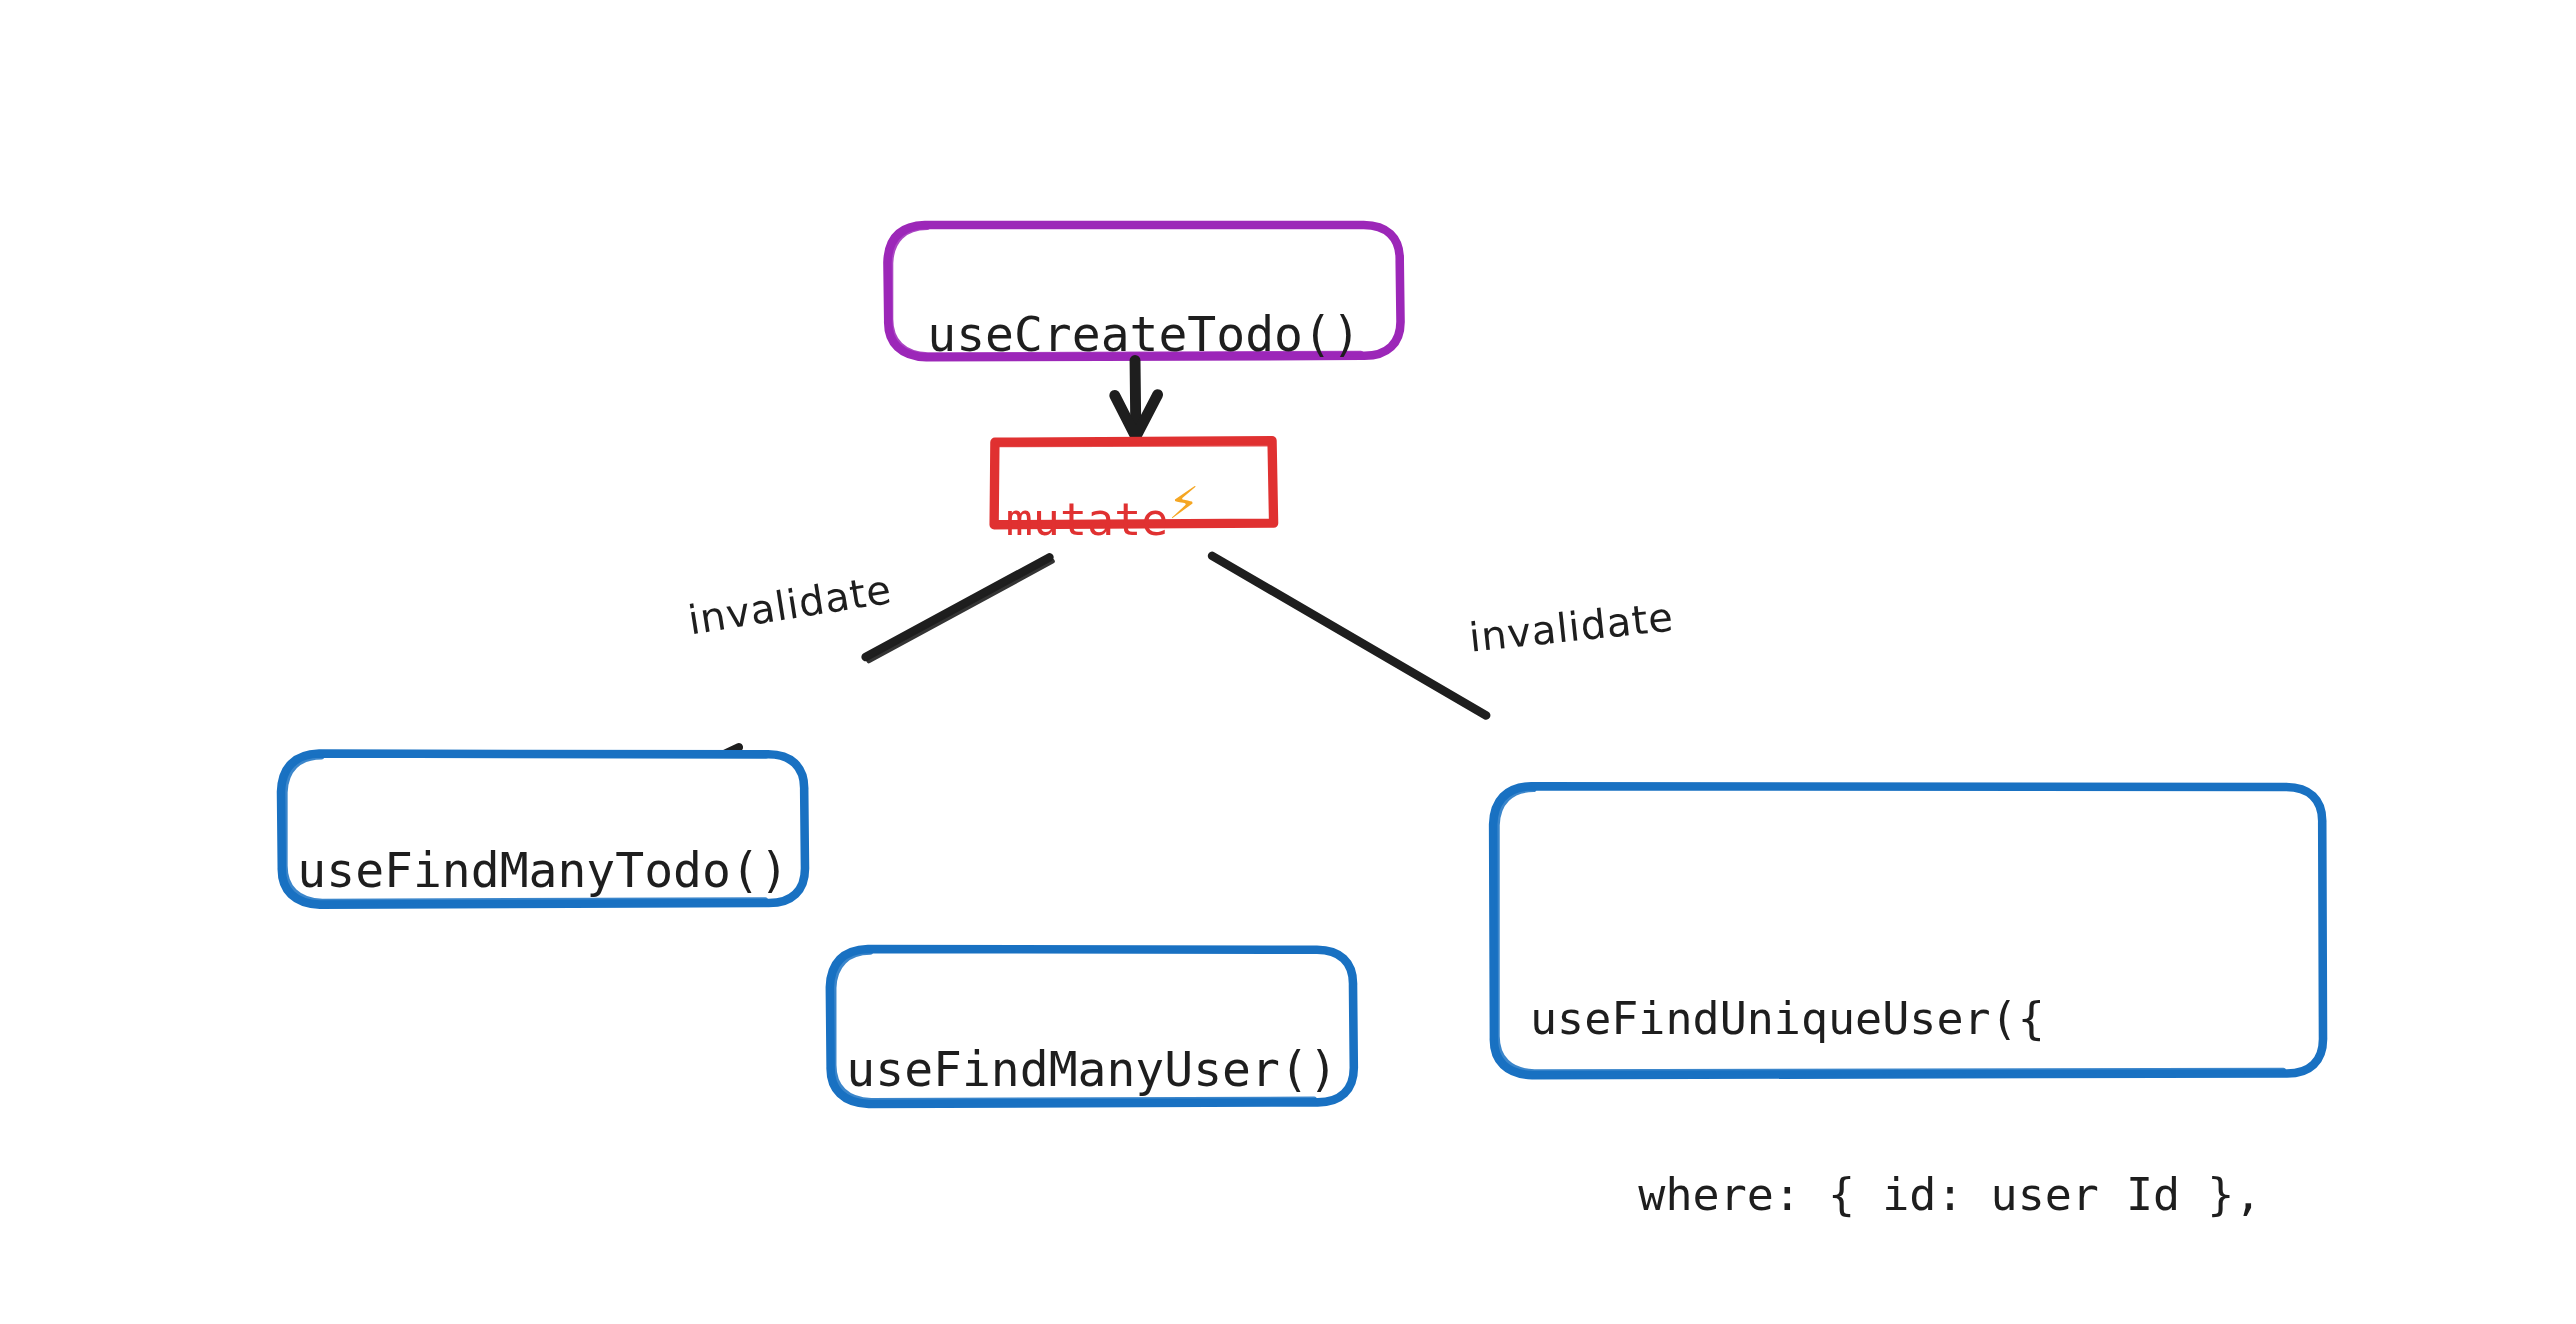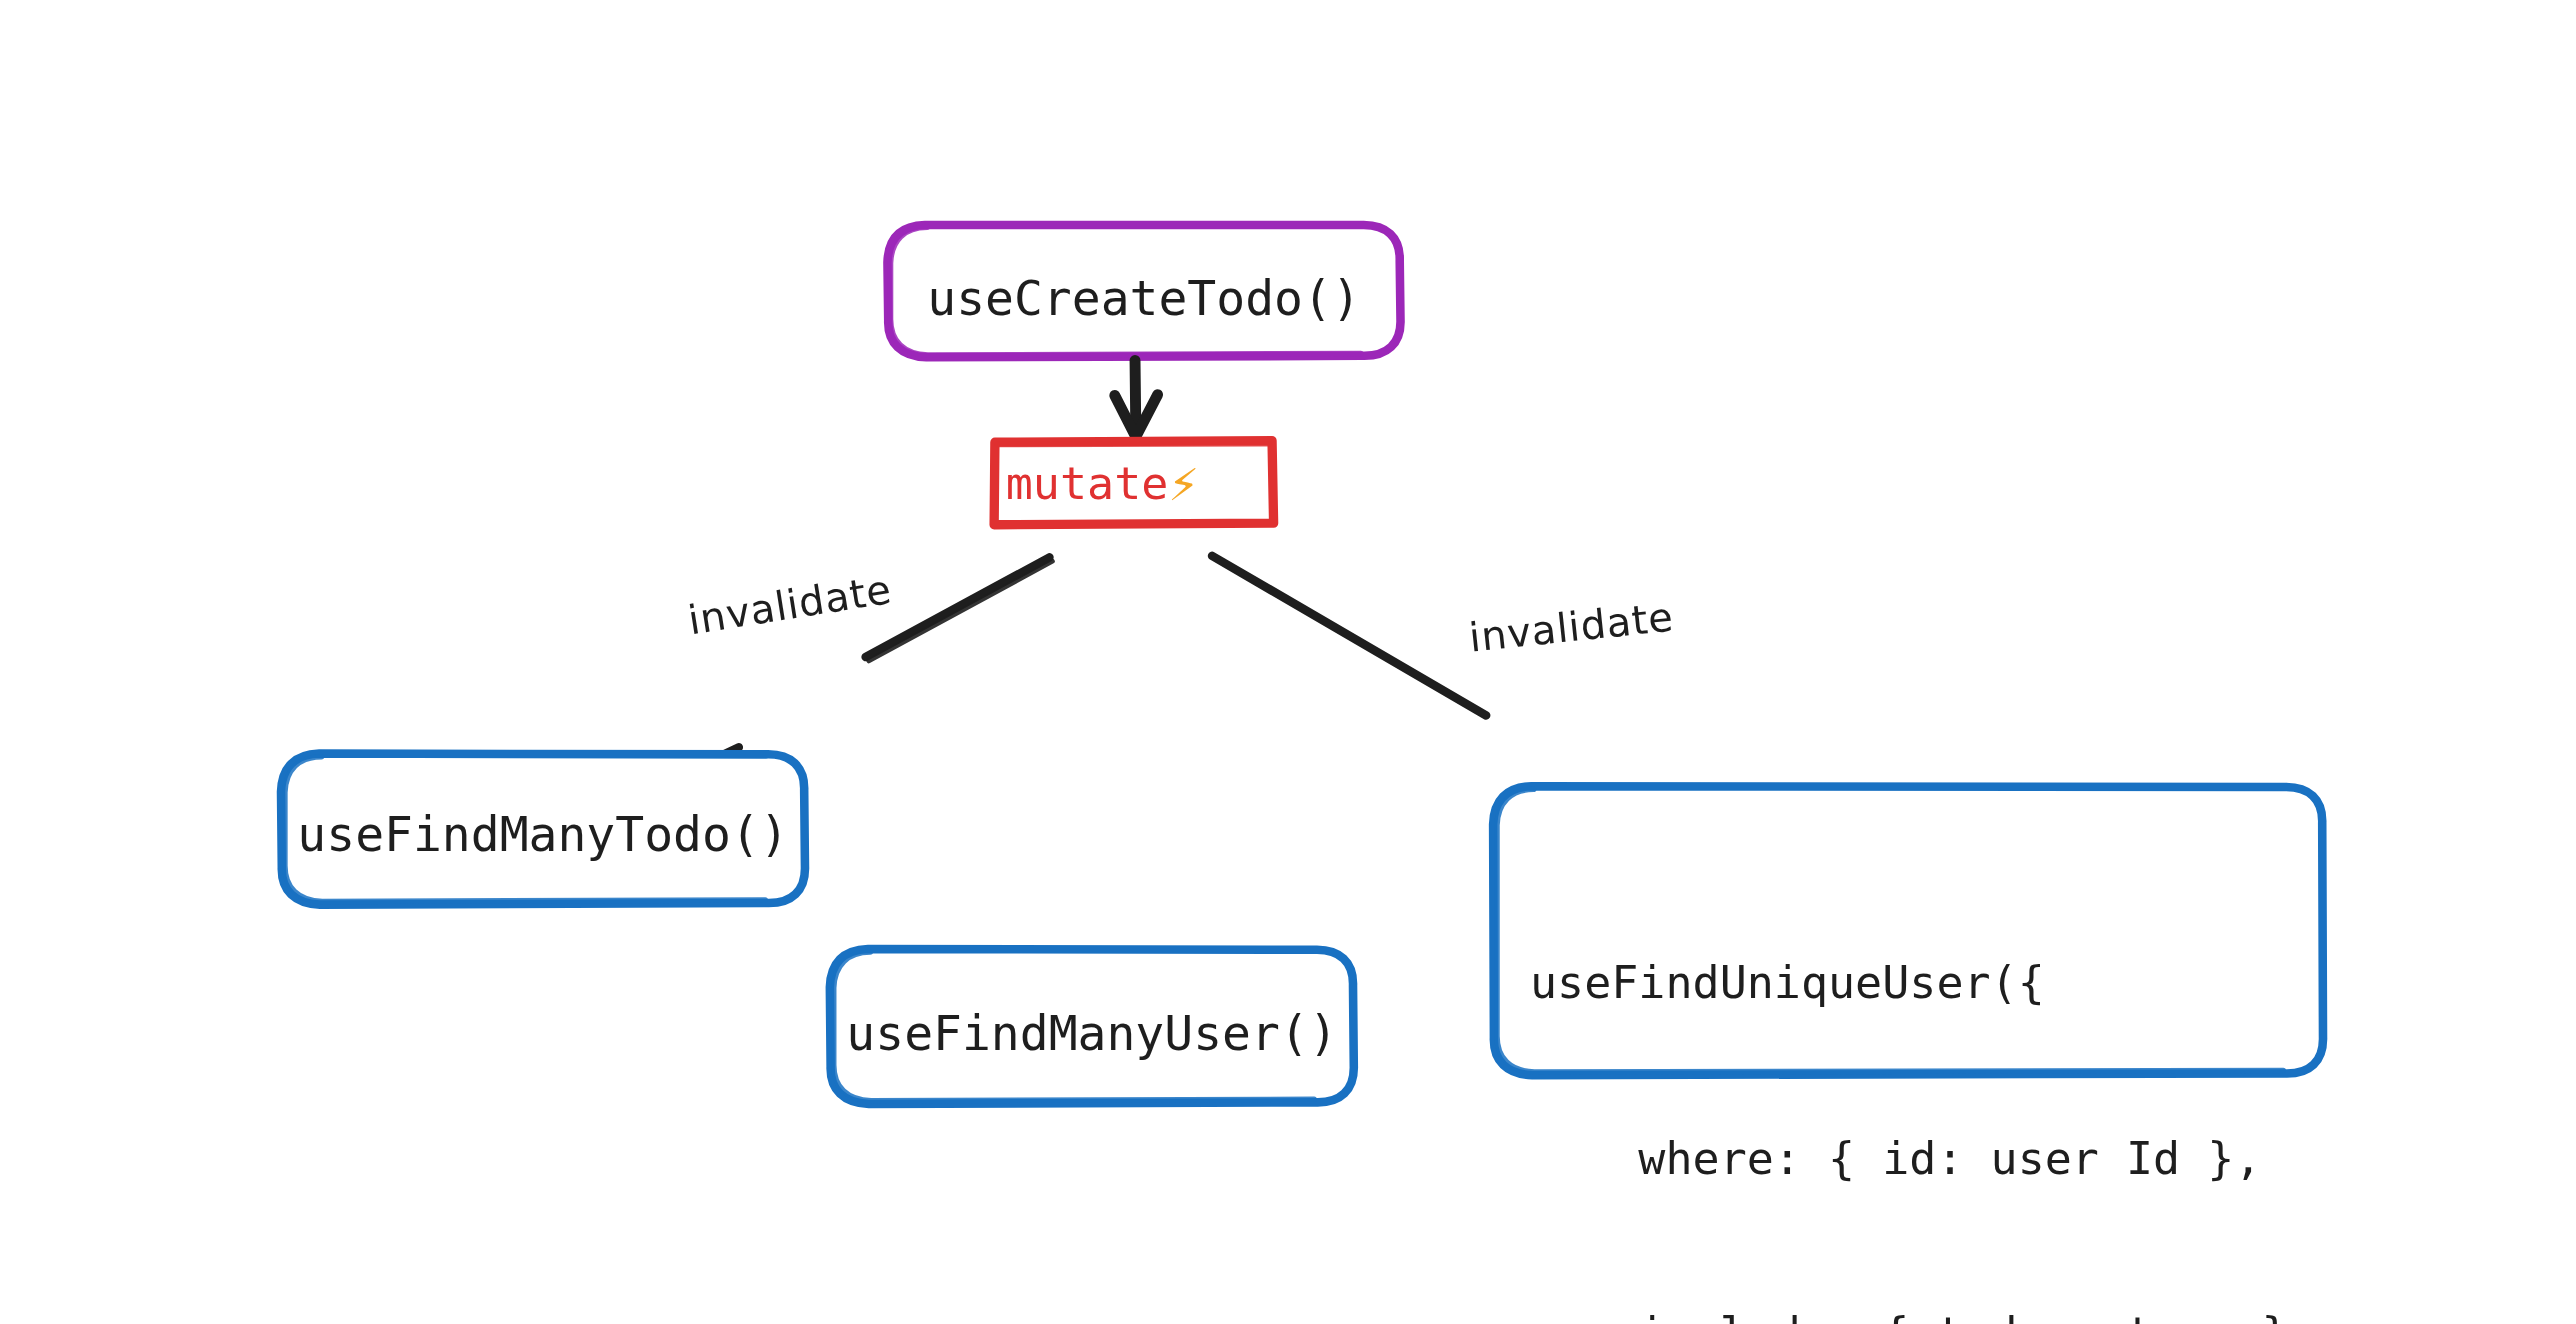--- a/index.html
+++ b/index.html
@@ -28,20 +28,21 @@
     height: 1325px;
     overflow: visible;
   }
   .node-label {
     position: absolute;
     font-family: "DejaVu Sans Mono", monospace;
     color: #1e1e1e;
     white-space: pre;
     line-height: 1.30;
     letter-spacing: 0px;
+    margin-top: 36px;
   }
   .edge-label {
     position: absolute;
     font-family: "DejaVu Sans", sans-serif;
     color: #1e1e1e;
     white-space: pre;
     font-size: 40px;
     letter-spacing: 0.8px;
   }
   .n-purple { font-size: 48px; }

